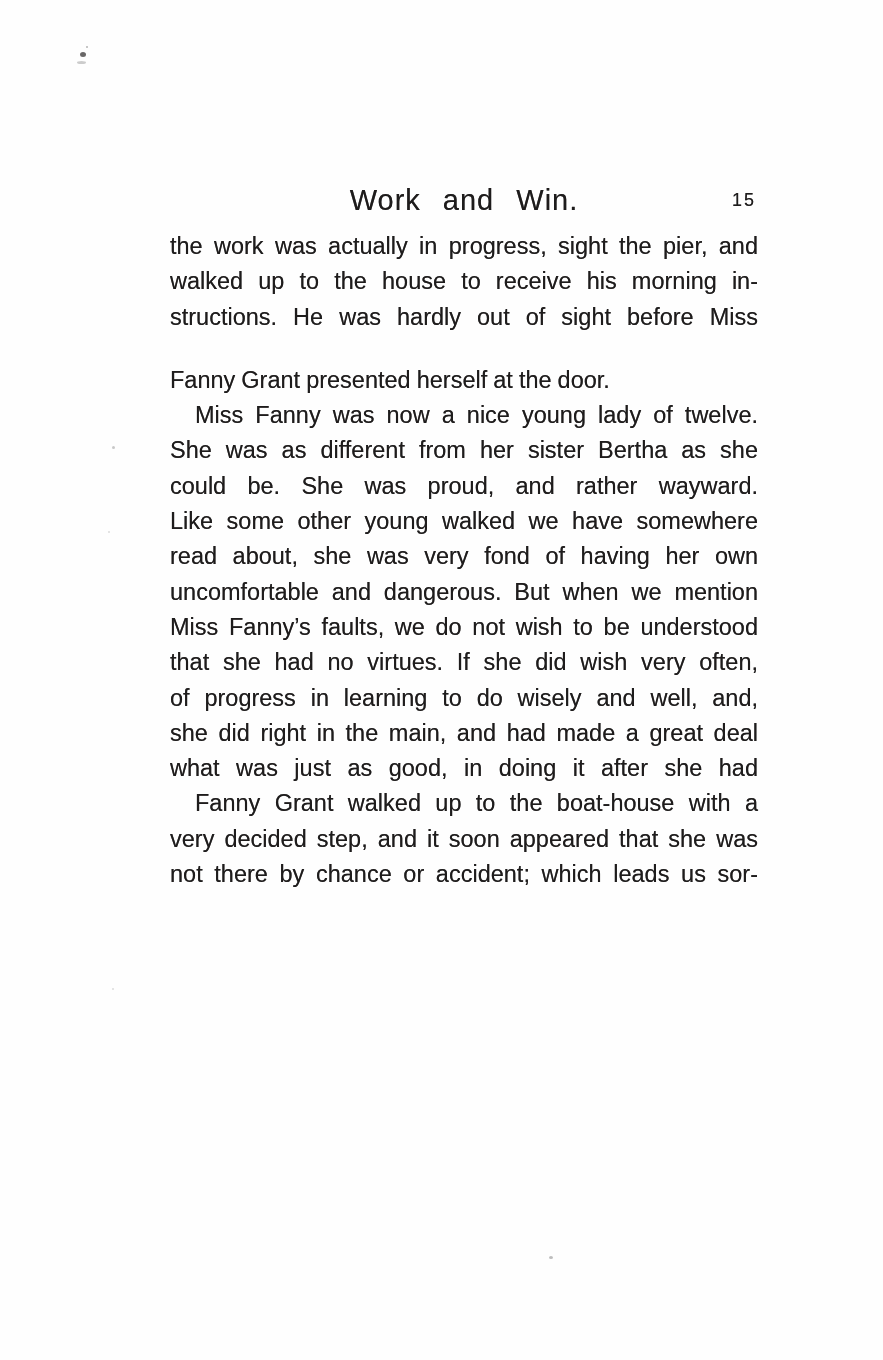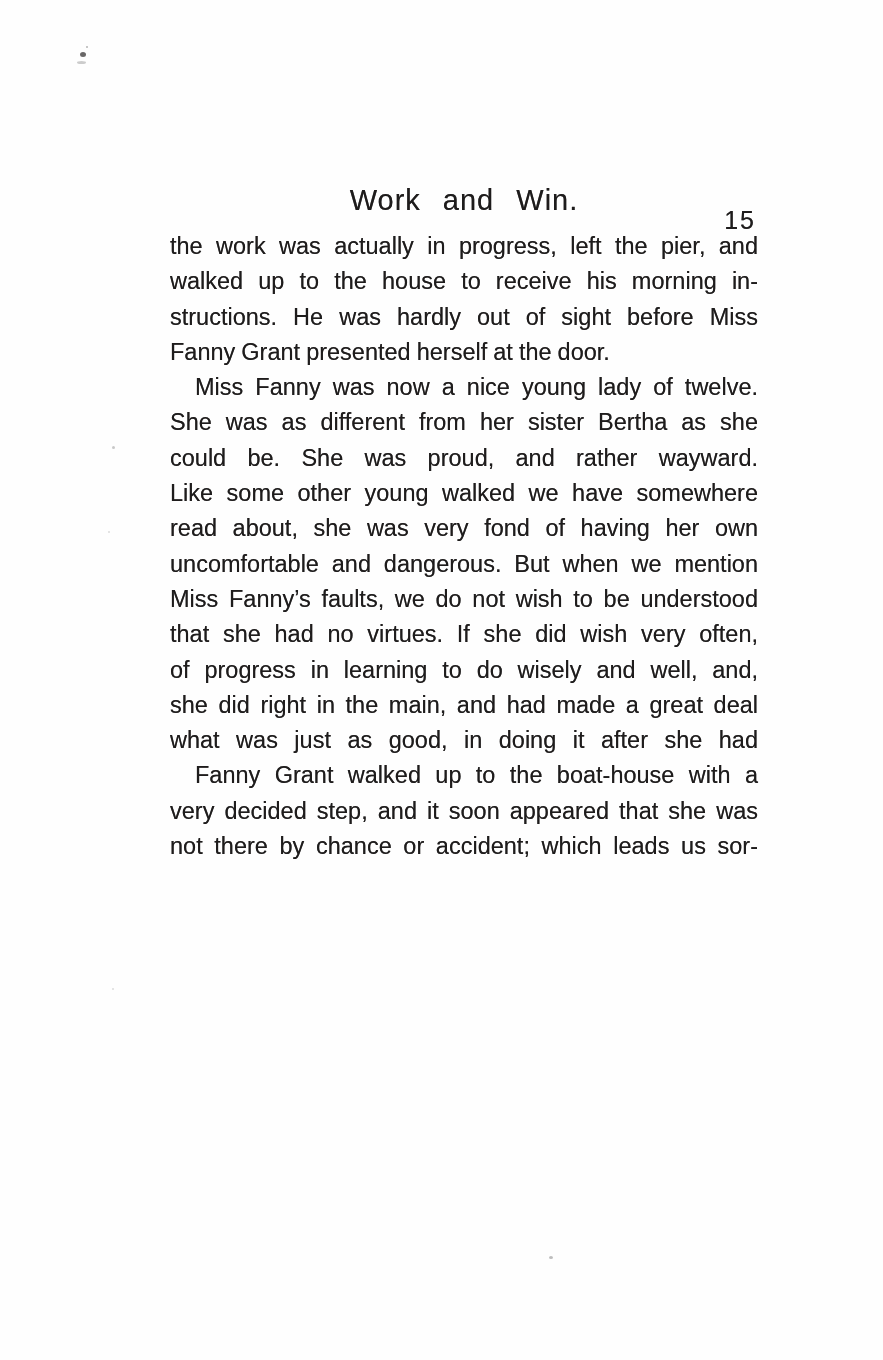--- a/index.html
+++ b/index.html
@@ -30,42 +30,43 @@
     display: block;
     text-align: center;
     font-size: 29px;
     letter-spacing: 1px;
     word-spacing: 13px;
     white-space: nowrap;
   }
   .page-number {
     position: absolute;
     right: 2px;
-    top: 22px;
-    font-size: 25px;
+    top: 6px;
+    font-size: 18px;
     letter-spacing: 2px;
   }
 
   
   .text-block {
     position: absolute;
     left: 170px;
     top: 229px;
     width: 588px;
     font-size: 23.5px;
     line-height: 35.3px;
     word-spacing: -0.5px;
   }
   .text-line {
     text-align: justify;
     text-align-last: justify;
     white-space: normal;
   }
   .text-line.last {
     text-align-last: left;
+    margin-top: 28px;
   }
   .text-line.indent {
     text-indent: 25px;
   }
 
   
   .speck {
     position: absolute;
     border-radius: 50%;
     pointer-events: none;
@@ -90,21 +91,21 @@
   <span class="speck speck-e"></span>
   <span class="speck speck-f"></span>
   <span class="speck speck-g"></span>
 
   <div class="running-header">
     <span class="page-title">Work and Win.</span>
     <span class="page-number">15</span>
   </div>
 
   <div class="text-block" id="text-block">
-      <div class="text-line">the work was actually in progress, left the pier, and</div>
+      <div class="text-line">the work was actually in progress, sight the pier, and</div>
       <div class="text-line">walked up to the house to receive his morning in-</div>
       <div class="text-line">structions.  He was hardly out of sight before Miss</div>
       <div class="text-line last">Fanny Grant presented herself at the door.</div>
       <div class="text-line indent">Miss Fanny was now a nice young lady of twelve.</div>
       <div class="text-line">She was as different from her sister Bertha as she</div>
       <div class="text-line">could be.  She was proud, and rather wayward.</div>
       <div class="text-line">Like some other young walked we have somewhere</div>
       <div class="text-line">read about, she was very fond of having her own</div>
       <div class="text-line">uncomfortable and dangerous.  But when we mention</div>
       <div class="text-line">Miss Fanny’s faults, we do not wish to be understood</div>

